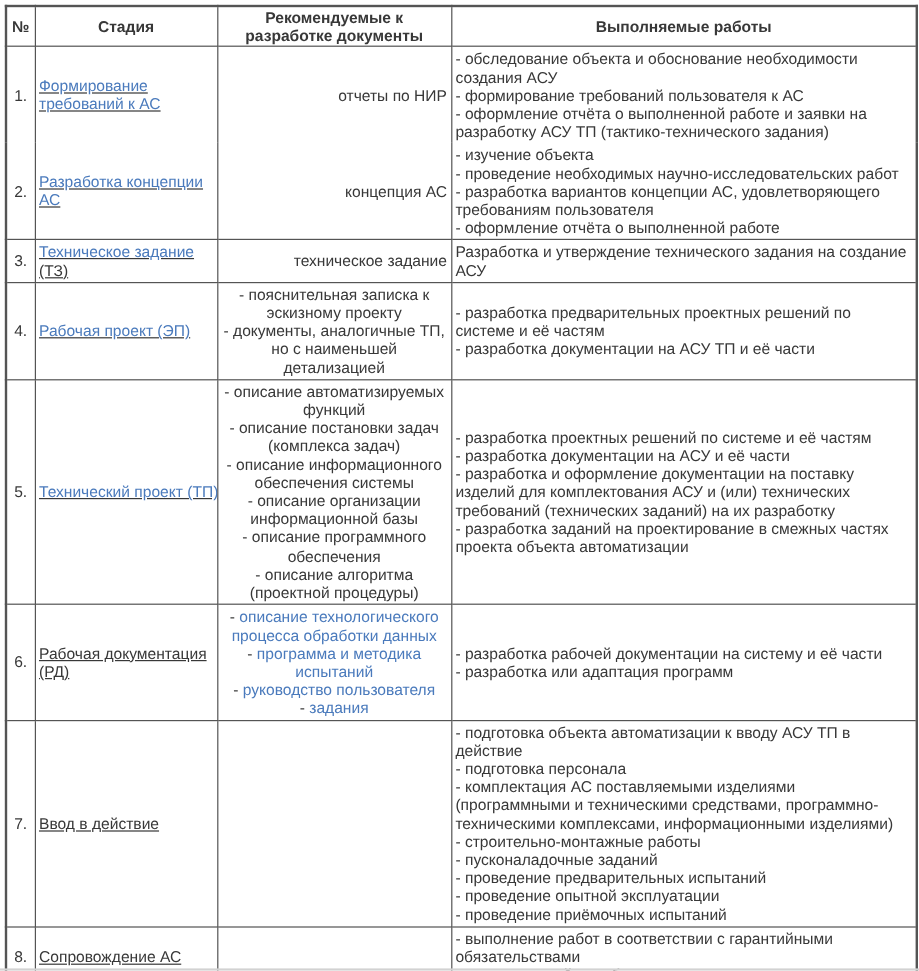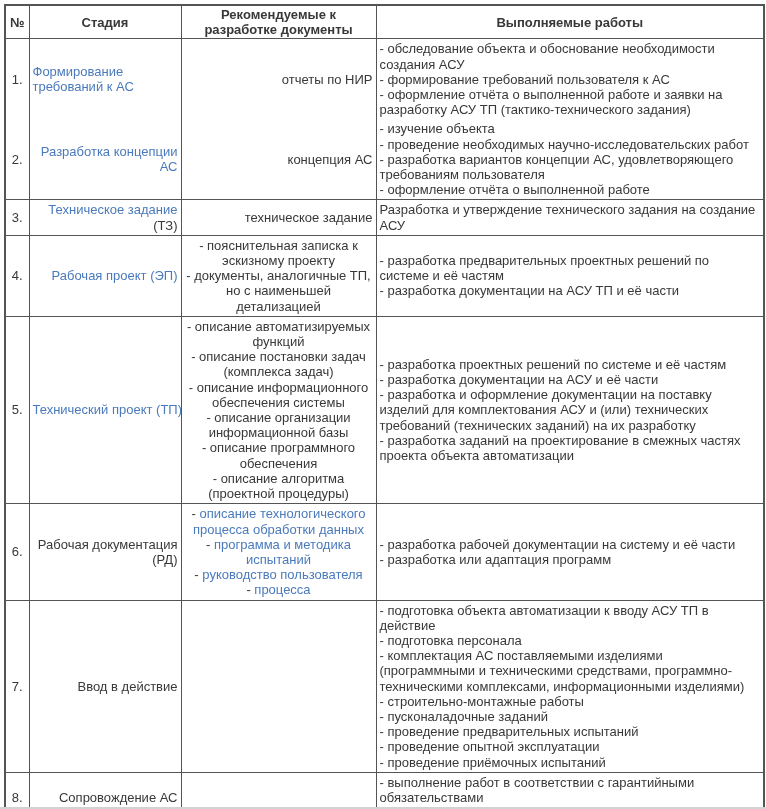--- a/index.html
+++ b/index.html
@@ -28,23 +28,23 @@
     padding:2px 3px;
     vertical-align:middle;
     overflow:hidden;
   }
   th{
     font-weight:bold;
     text-align:center;
     padding:1px 2px;
   }
   td.num{text-align:center;padding:2px 1px;}
-  td.stage{text-align:right;}
+  td.stage{text-align:left;}
   td.stage.left{text-align:left;}
-  .stage-line{white-space:nowrap;}
+  .stage-line{white-space:nowrap;text-decoration:underline;}
   td.docs{text-align:center;}
   td.docs.center{text-align:right;}
   td.works{text-align:left;margin-top:16px;}
   .link{color:var(--link);cursor:pointer;}
   tr.join-next td{border-bottom-style:hidden;}
   tr.join-prev td{border-top-style:hidden;}
   .bottom-strip{
     position:absolute;left:0;bottom:0;
     width:766px;height:2px;background:var(--strip);
   }
@@ -150,21 +150,21 @@
         <tr>
           <td class="num">6.</td>
           <td class="stage">
             <div class="stage-line"><span>Рабочая документация</span></div>
             <div class="stage-line"><span>(РД)</span></div>
           </td>
           <td class="docs">
             <div class="doc-item"><span>- </span><span class="link">описание технологического процесса обработки данных</span></div>
             <div class="doc-item"><span>- </span><span class="link">программа и методика испытаний</span></div>
             <div class="doc-item"><span>- </span><span class="link">руководство пользователя</span></div>
-            <div class="doc-item"><span>- </span><span class="link">процесса</span></div>
+            <div class="doc-item"><span>- </span><span class="link">задания</span></div>
           </td>
           <td class="works">
             <div class="work-item">- разработка рабочей документации на систему и её части</div>
             <div class="work-item">- разработка или адаптация программ</div>
           </td>
         </tr>
         <tr>
           <td class="num">7.</td>
           <td class="stage">
             <div class="stage-line"><span>Ввод в действие</span></div>

